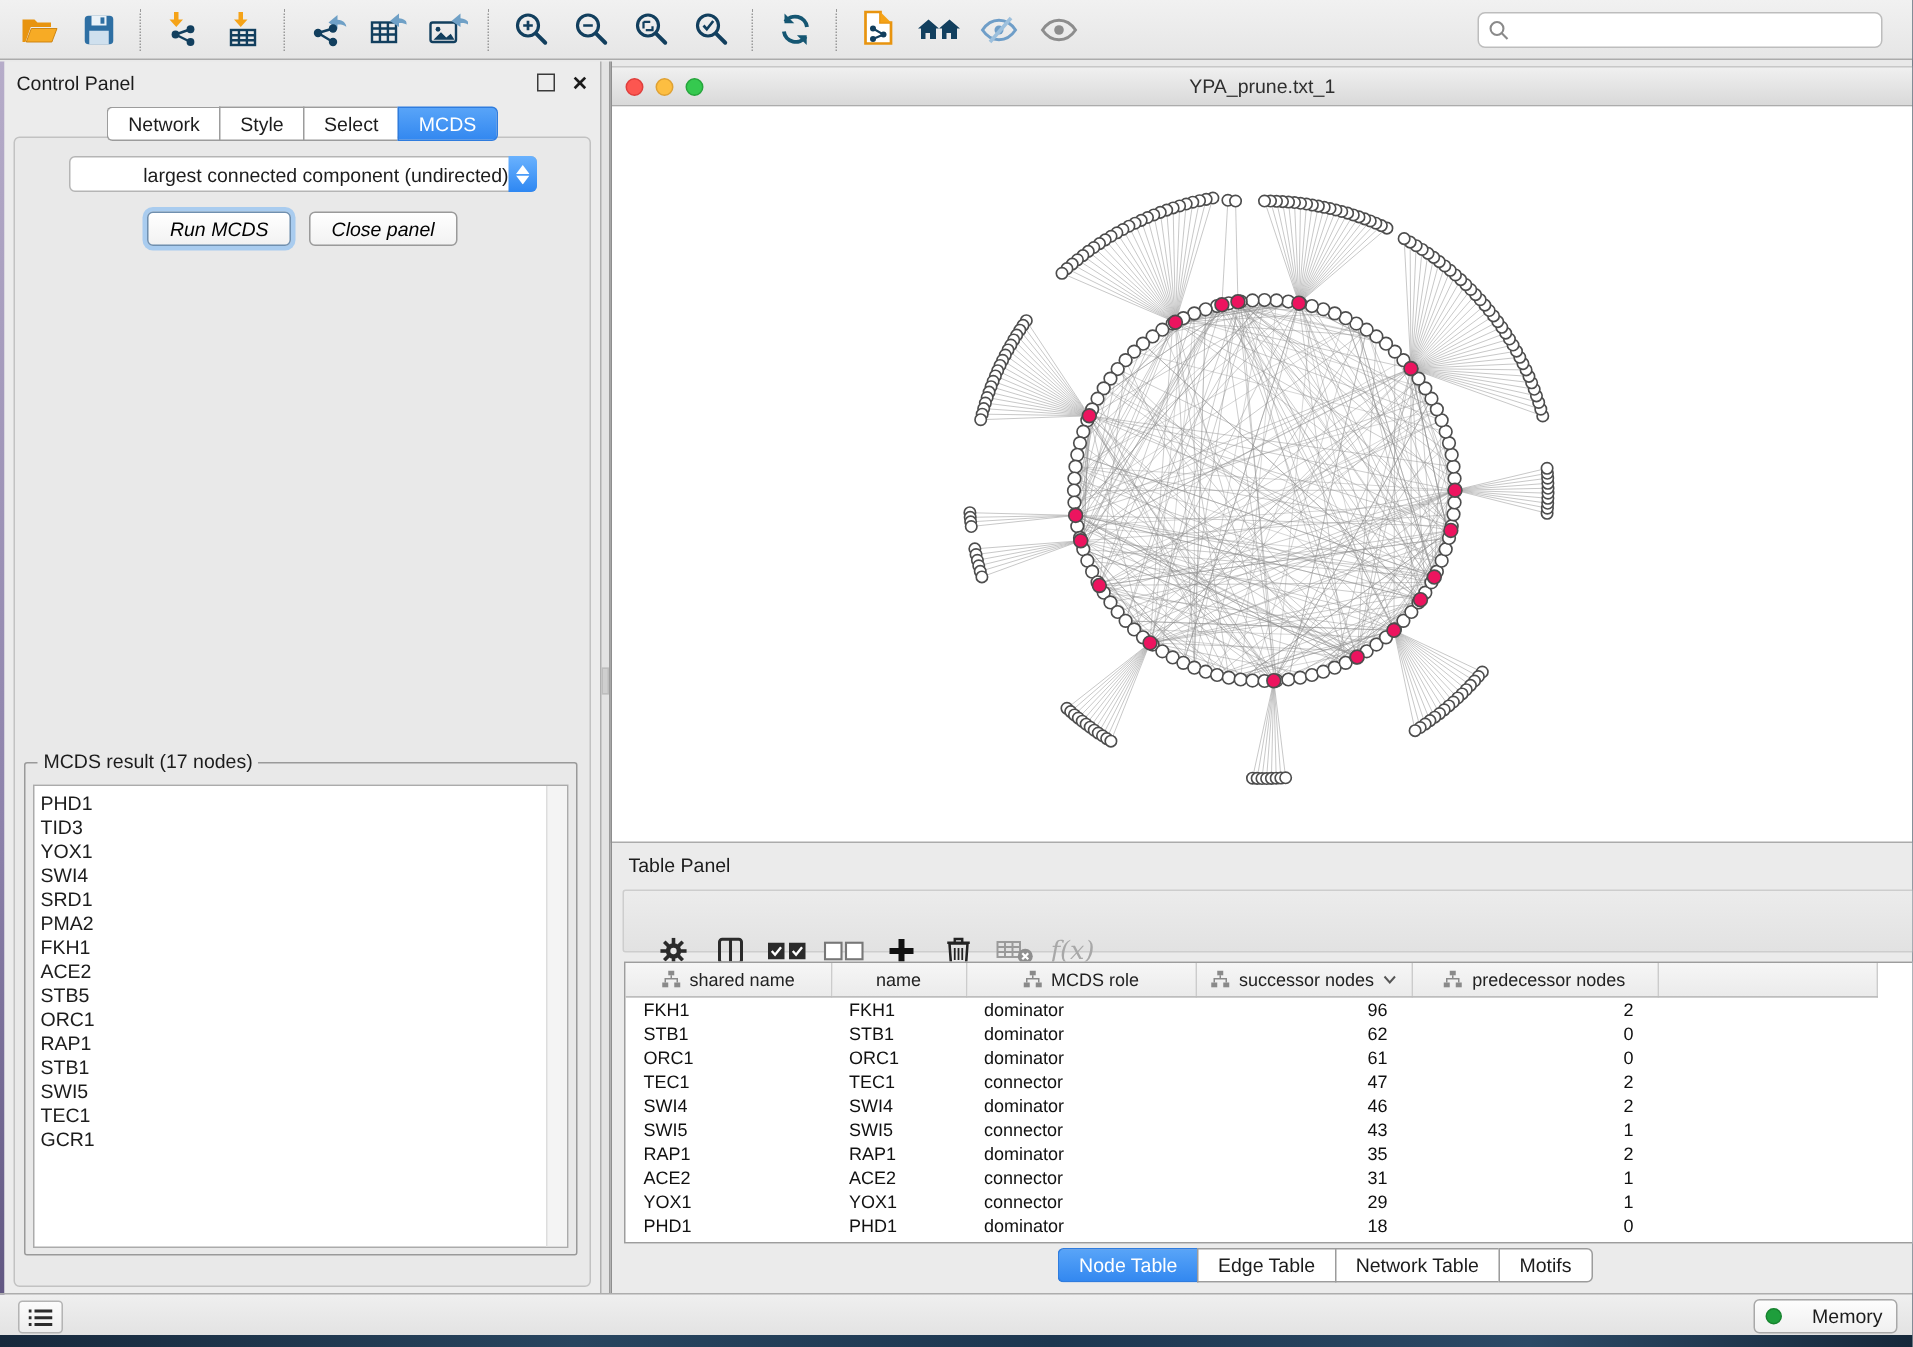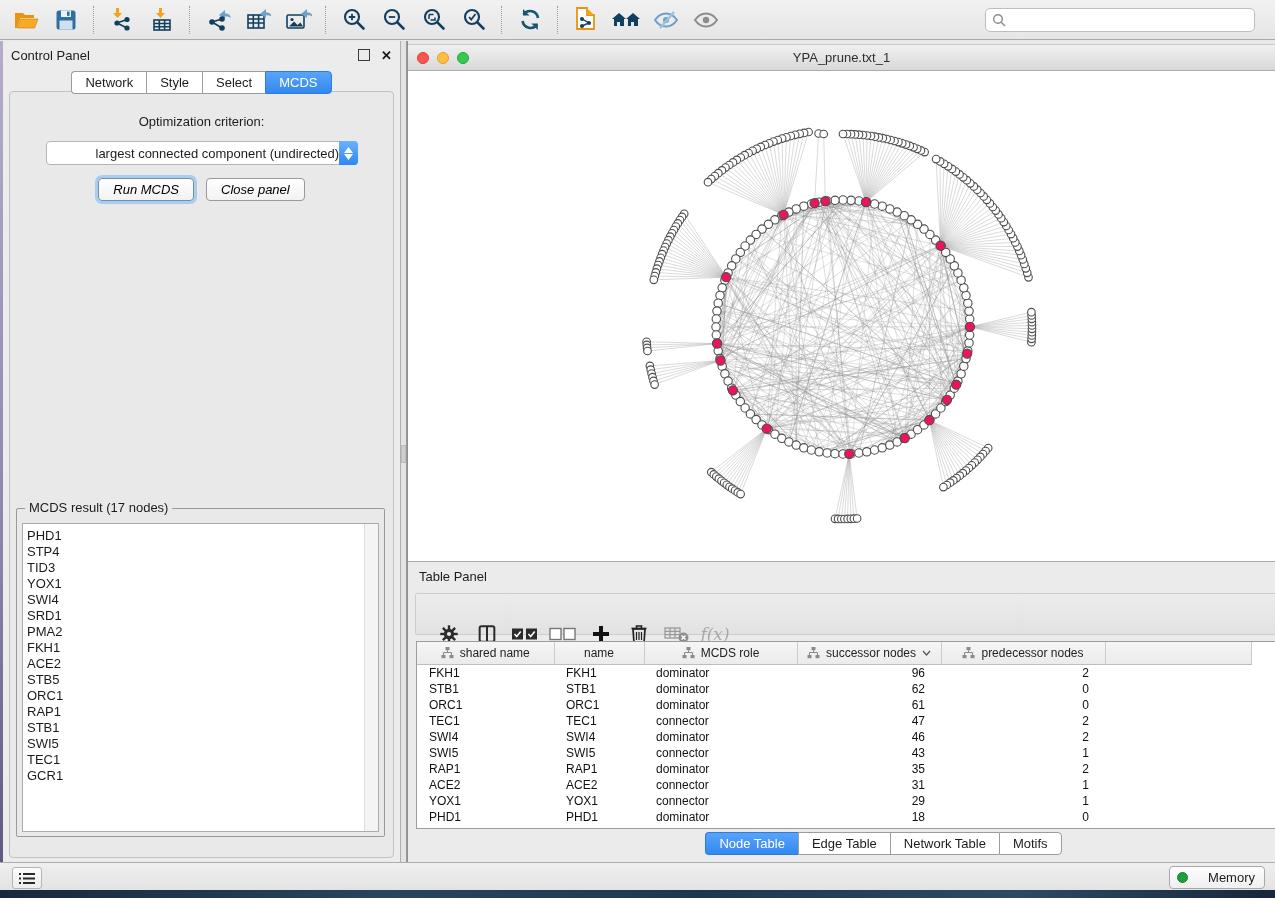--- a/index.html
+++ b/index.html
@@ -282,42 +282,40 @@
       <span class="mini-float"></span>
       <span class="mini-close">✕</span>
     </div>
     <div class="cp-tabs" id="cp-tabs">
         <span class="seg">Network</span>
         <span class="seg">Style</span>
         <span class="seg">Select</span>
         <span class="seg active">MCDS</span>
       </div>
     <div class="cp-body">
-      <div class="opt-label">Optimization criterion:</div>
       <div class="combo">
         <span class="val">largest connected component (undirected)</span>
         <span class="step">
           <svg width="9" height="6" viewBox="0 0 9 6">
               <path d="M4.5 0L9 6H0z" fill="#fff"></path>
             </svg>
           <svg width="9" height="6" viewBox="0 0 9 6">
               <path d="M4.5 6L0 0h9z" fill="#fff"></path>
             </svg>
         </span>
       </div>
       <div class="cp-buttons">
         <button class="btn focus">Run MCDS</button>
         <button class="btn">Close panel</button>
       </div>
       <div class="result-box">
         <span class="result-legend">MCDS result (17 nodes)</span>
         <div class="result-list">
           <ul id="result-ul">
               <li>PHD1</li>
-              <li>STP4</li>
               <li>TID3</li>
               <li>YOX1</li>
               <li>SWI4</li>
               <li>SRD1</li>
               <li>PMA2</li>
               <li>FKH1</li>
               <li>ACE2</li>
               <li>STB5</li>
               <li>ORC1</li>
               <li>RAP1</li>

